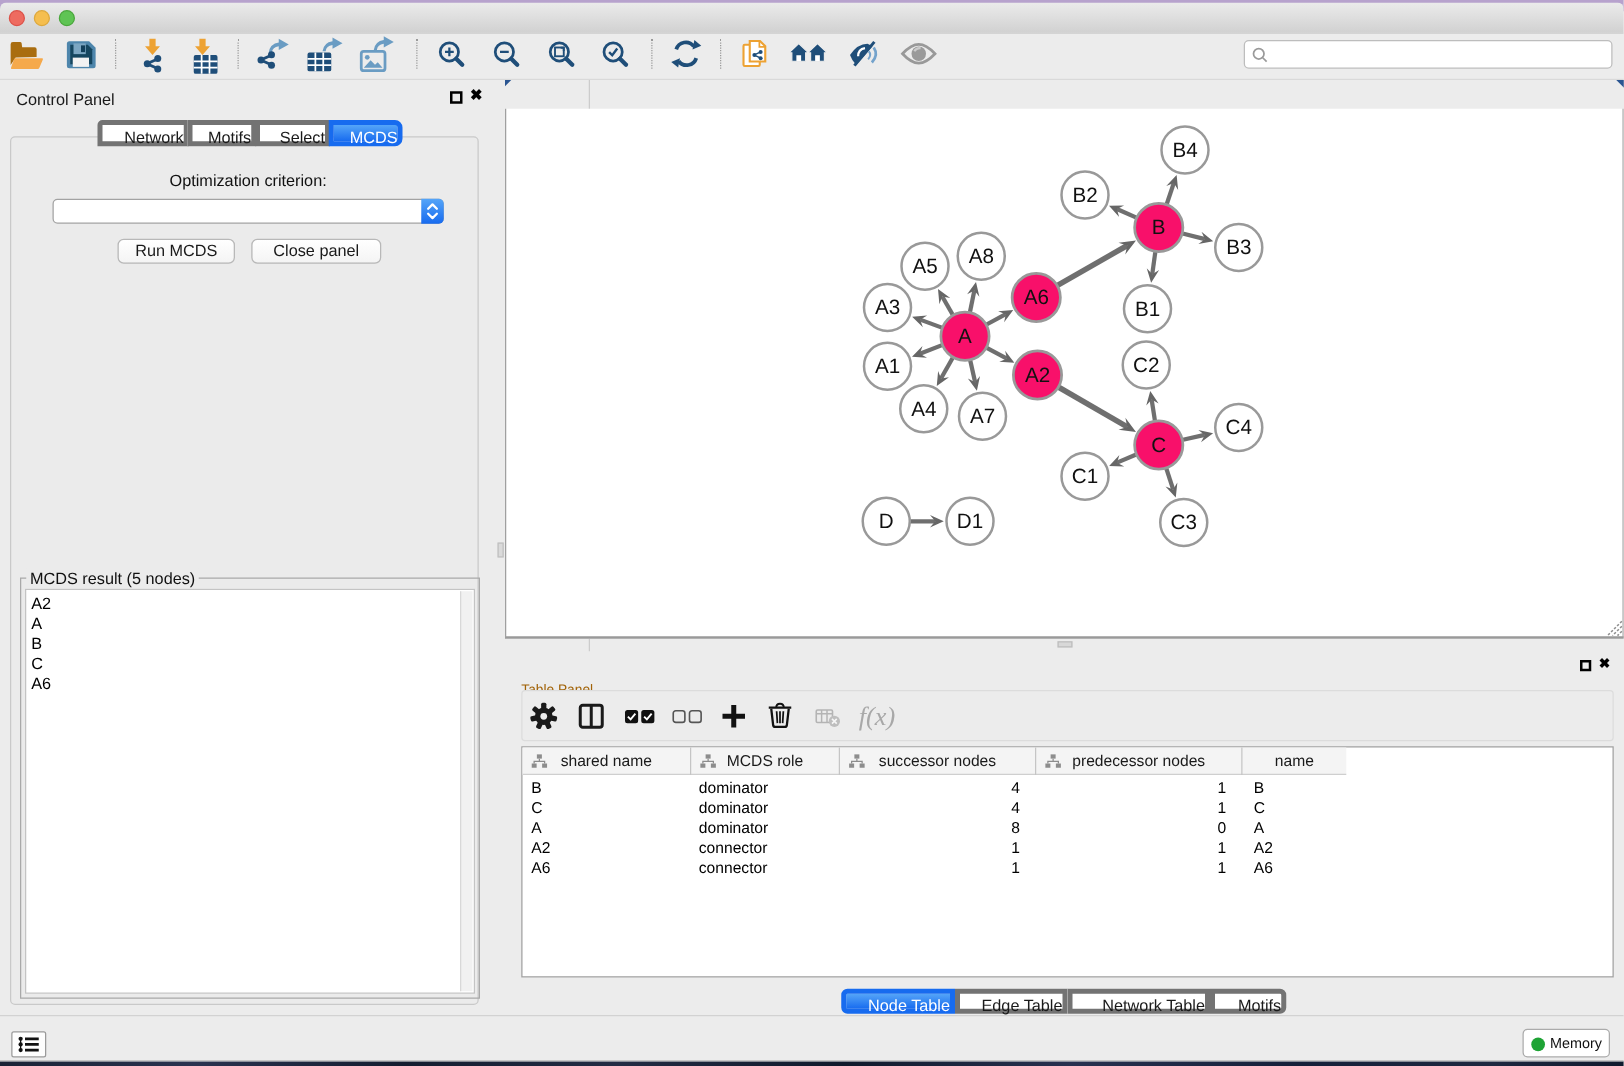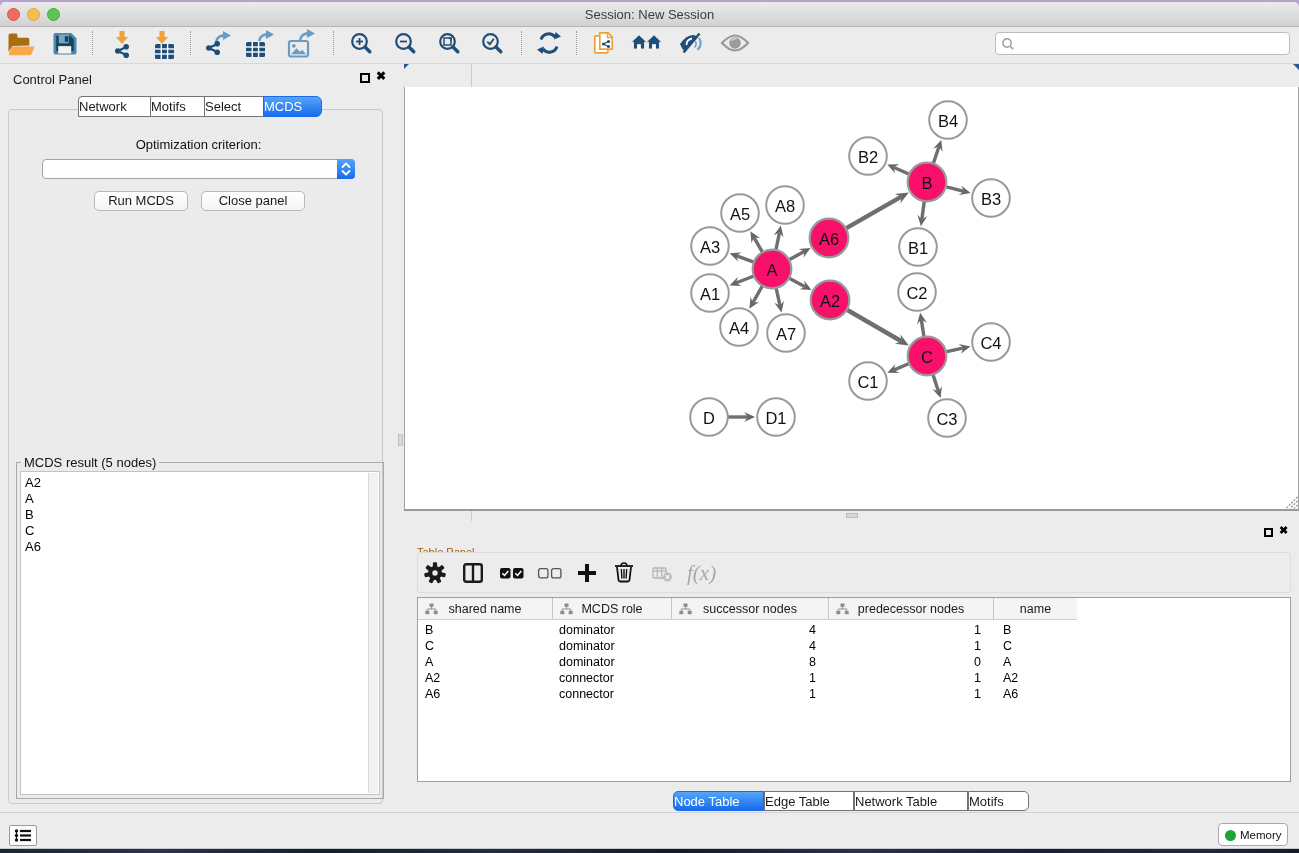--- a/index.html
+++ b/index.html
@@ -6,35 +6,34 @@
 html,body { width:1299px; height:853px; overflow:hidden; }
 body { font-family:"Liberation Sans", sans-serif; background:#ececec; position:relative; }
 .abs { position:absolute; }
 .titlebar { background:linear-gradient(#ebebeb,#d1d1d1); border-bottom:1px solid #b4b4b4; }
 .tl { position:absolute; width:13px; height:13px; border-radius:50%; top:6px; }
 .tl.r { background:#ee6b60; border:1px solid #dc5249; }
 .tl.y { background:#f5be4f; border:1px solid #dda83d; }
 .tl.g { background:#5fc454; border:1px solid #4aa73c; }
 .sep { position:absolute; top:31px; height:24px; border-left:1px dotted #9a9a9a; }
 .btn { position:absolute; background:linear-gradient(#ffffff,#f4f4f4); border:1px solid #b8b8b8; border-radius:5px; font-size:13px; color:#1a1a1a; text-align:center; }
-.tab { position:absolute; background:#fff; border:1px solid #737373; font-size:13px; color:#1a1a1a; text-align:left; line-height:19px; height:21px; }
+.tab { position:absolute; background:#fff; border:4px solid #737373; font-size:13px; color:#1a1a1a; text-align:right; line-height:19px; height:21px; }
 .tabsel { background:linear-gradient(#55a5f8,#176bef); color:#fff; border-color:#176bef; }
 svg { display:block; }
 </style>
 </head>
 <body>
 
 <div class="abs" style="left:0;top:0;width:1299px;height:9px;background:#b7a2cd;"></div>
 <div class="abs" style="left:0;top:849px;width:1299px;height:4px;background:linear-gradient(90deg,#1a2336,#2a3350 12%,#141d30 25%,#232c44 38%,#101a2c 52%,#283150 66%,#15203a 80%,#1e2840 92%,#101a2e);" id="wallpaper-bottom"></div>
 
 <div class="abs titlebar" style="left:0;top:2px;width:1299px;height:25px;border-radius:5px 5px 0 0;">
   <div class="tl r" style="left:7px;"></div>
   <div class="tl y" style="left:27px;"></div>
   <div class="tl g" style="left:47px;"></div>
-  <div style="text-align:center;font-size:13px;color:#3c3c3c;padding-top:5px;">Session: New Session</div>
 </div>
 
 <div class="abs" style="left:0;top:27px;width:1299px;height:37px;background:#ececec;border-bottom:1px solid #d9d9d9;" id="toolbar">
     <svg width="1299" height="37" viewBox="0 0 1299 37" style="position:absolute;left:0;top:0;">
       <g transform="translate(8,6.5)">
         <path d="M0.5 18.5 L0.5 1.8 Q0.5 0 2.3 0 L8 0 Q9.1 0 9.3 1 L9.7 4.3 L19.7 4.3 Q21.3 4.3 21.3 5.9 L21.3 12 L4.5 12.5 Z" fill="#a96d10"></path>
 <path d="M4.4 13 L25.6 13 Q26.6 13 26.3 14 L23.5 20.7 Q23.2 21.7 22 21.7 L1.6 21.7 Q0.4 21.7 0.8 20.6 L3.2 13.9 Q3.5 13 4.4 13 Z" fill="#f5a94b"></path>
       </g>
       <g transform="translate(53,5.5)">
         <path d="M0.5 2.5 Q0.5 0.5 2.5 0.5 L18.3 0.5 L23.5 5.7 L23.5 20 Q23.5 22 21.5 22 L2.5 22 Q0.5 22 0.5 20 Z" fill="#4e86ac"></path>

